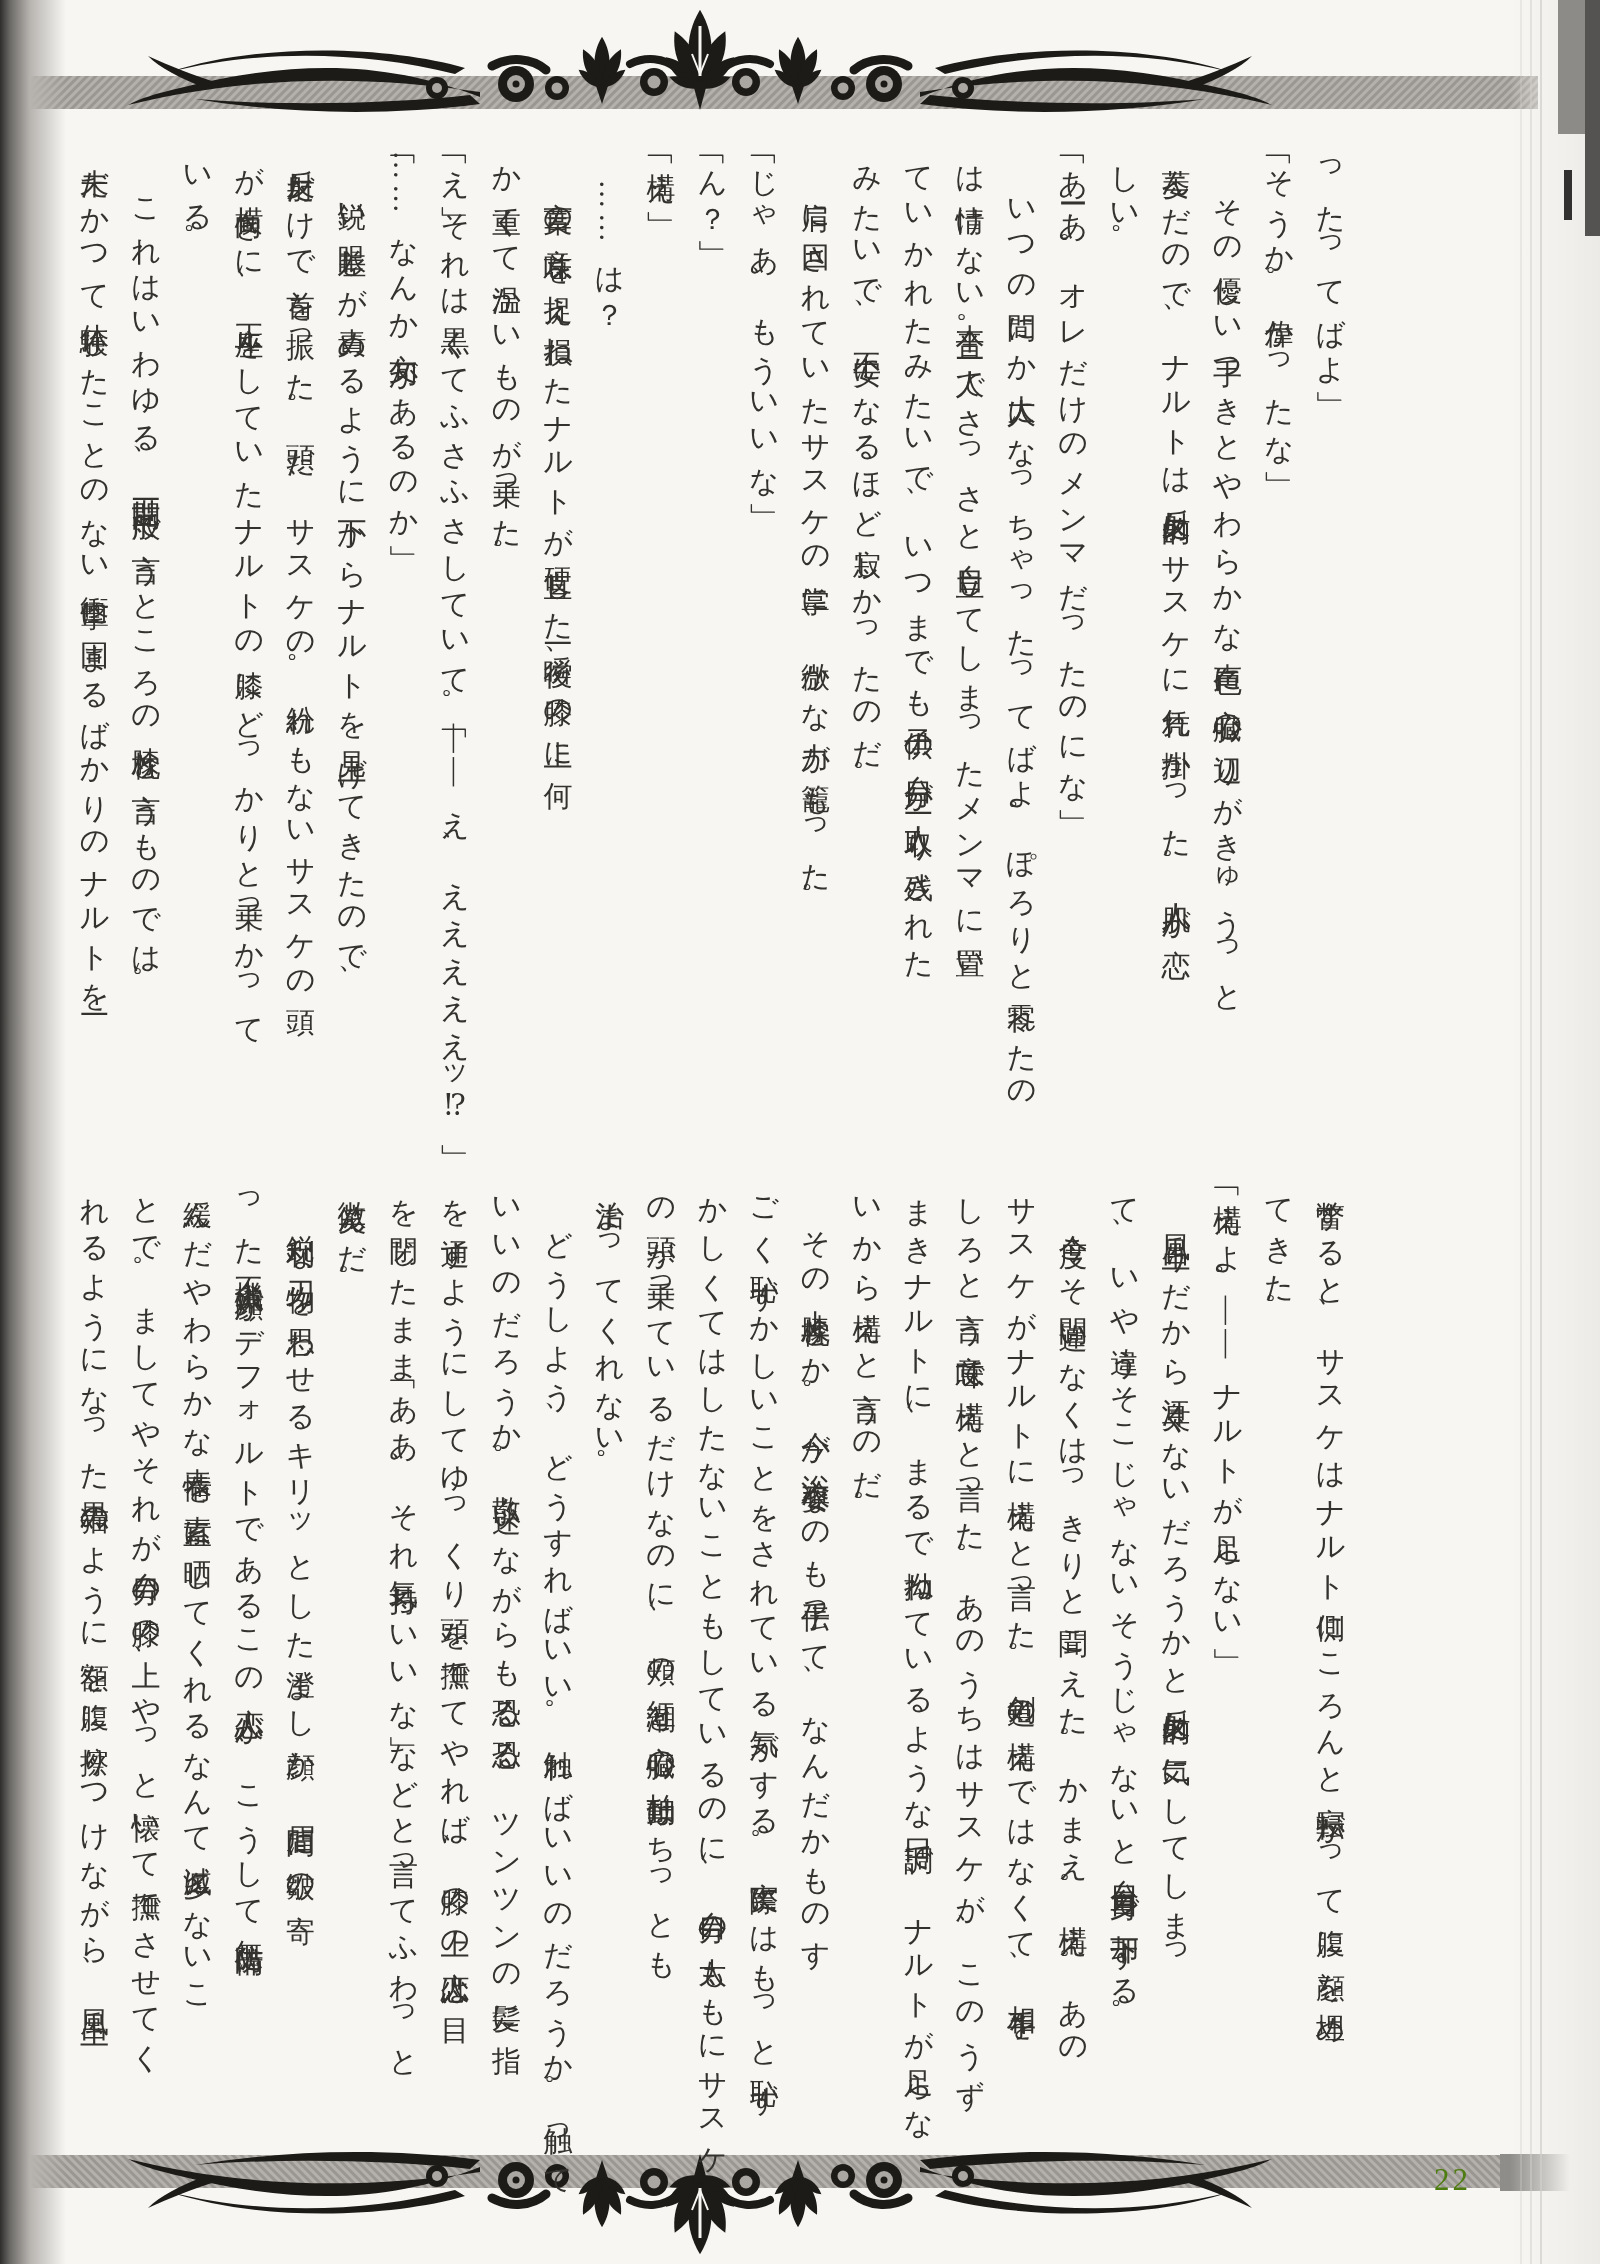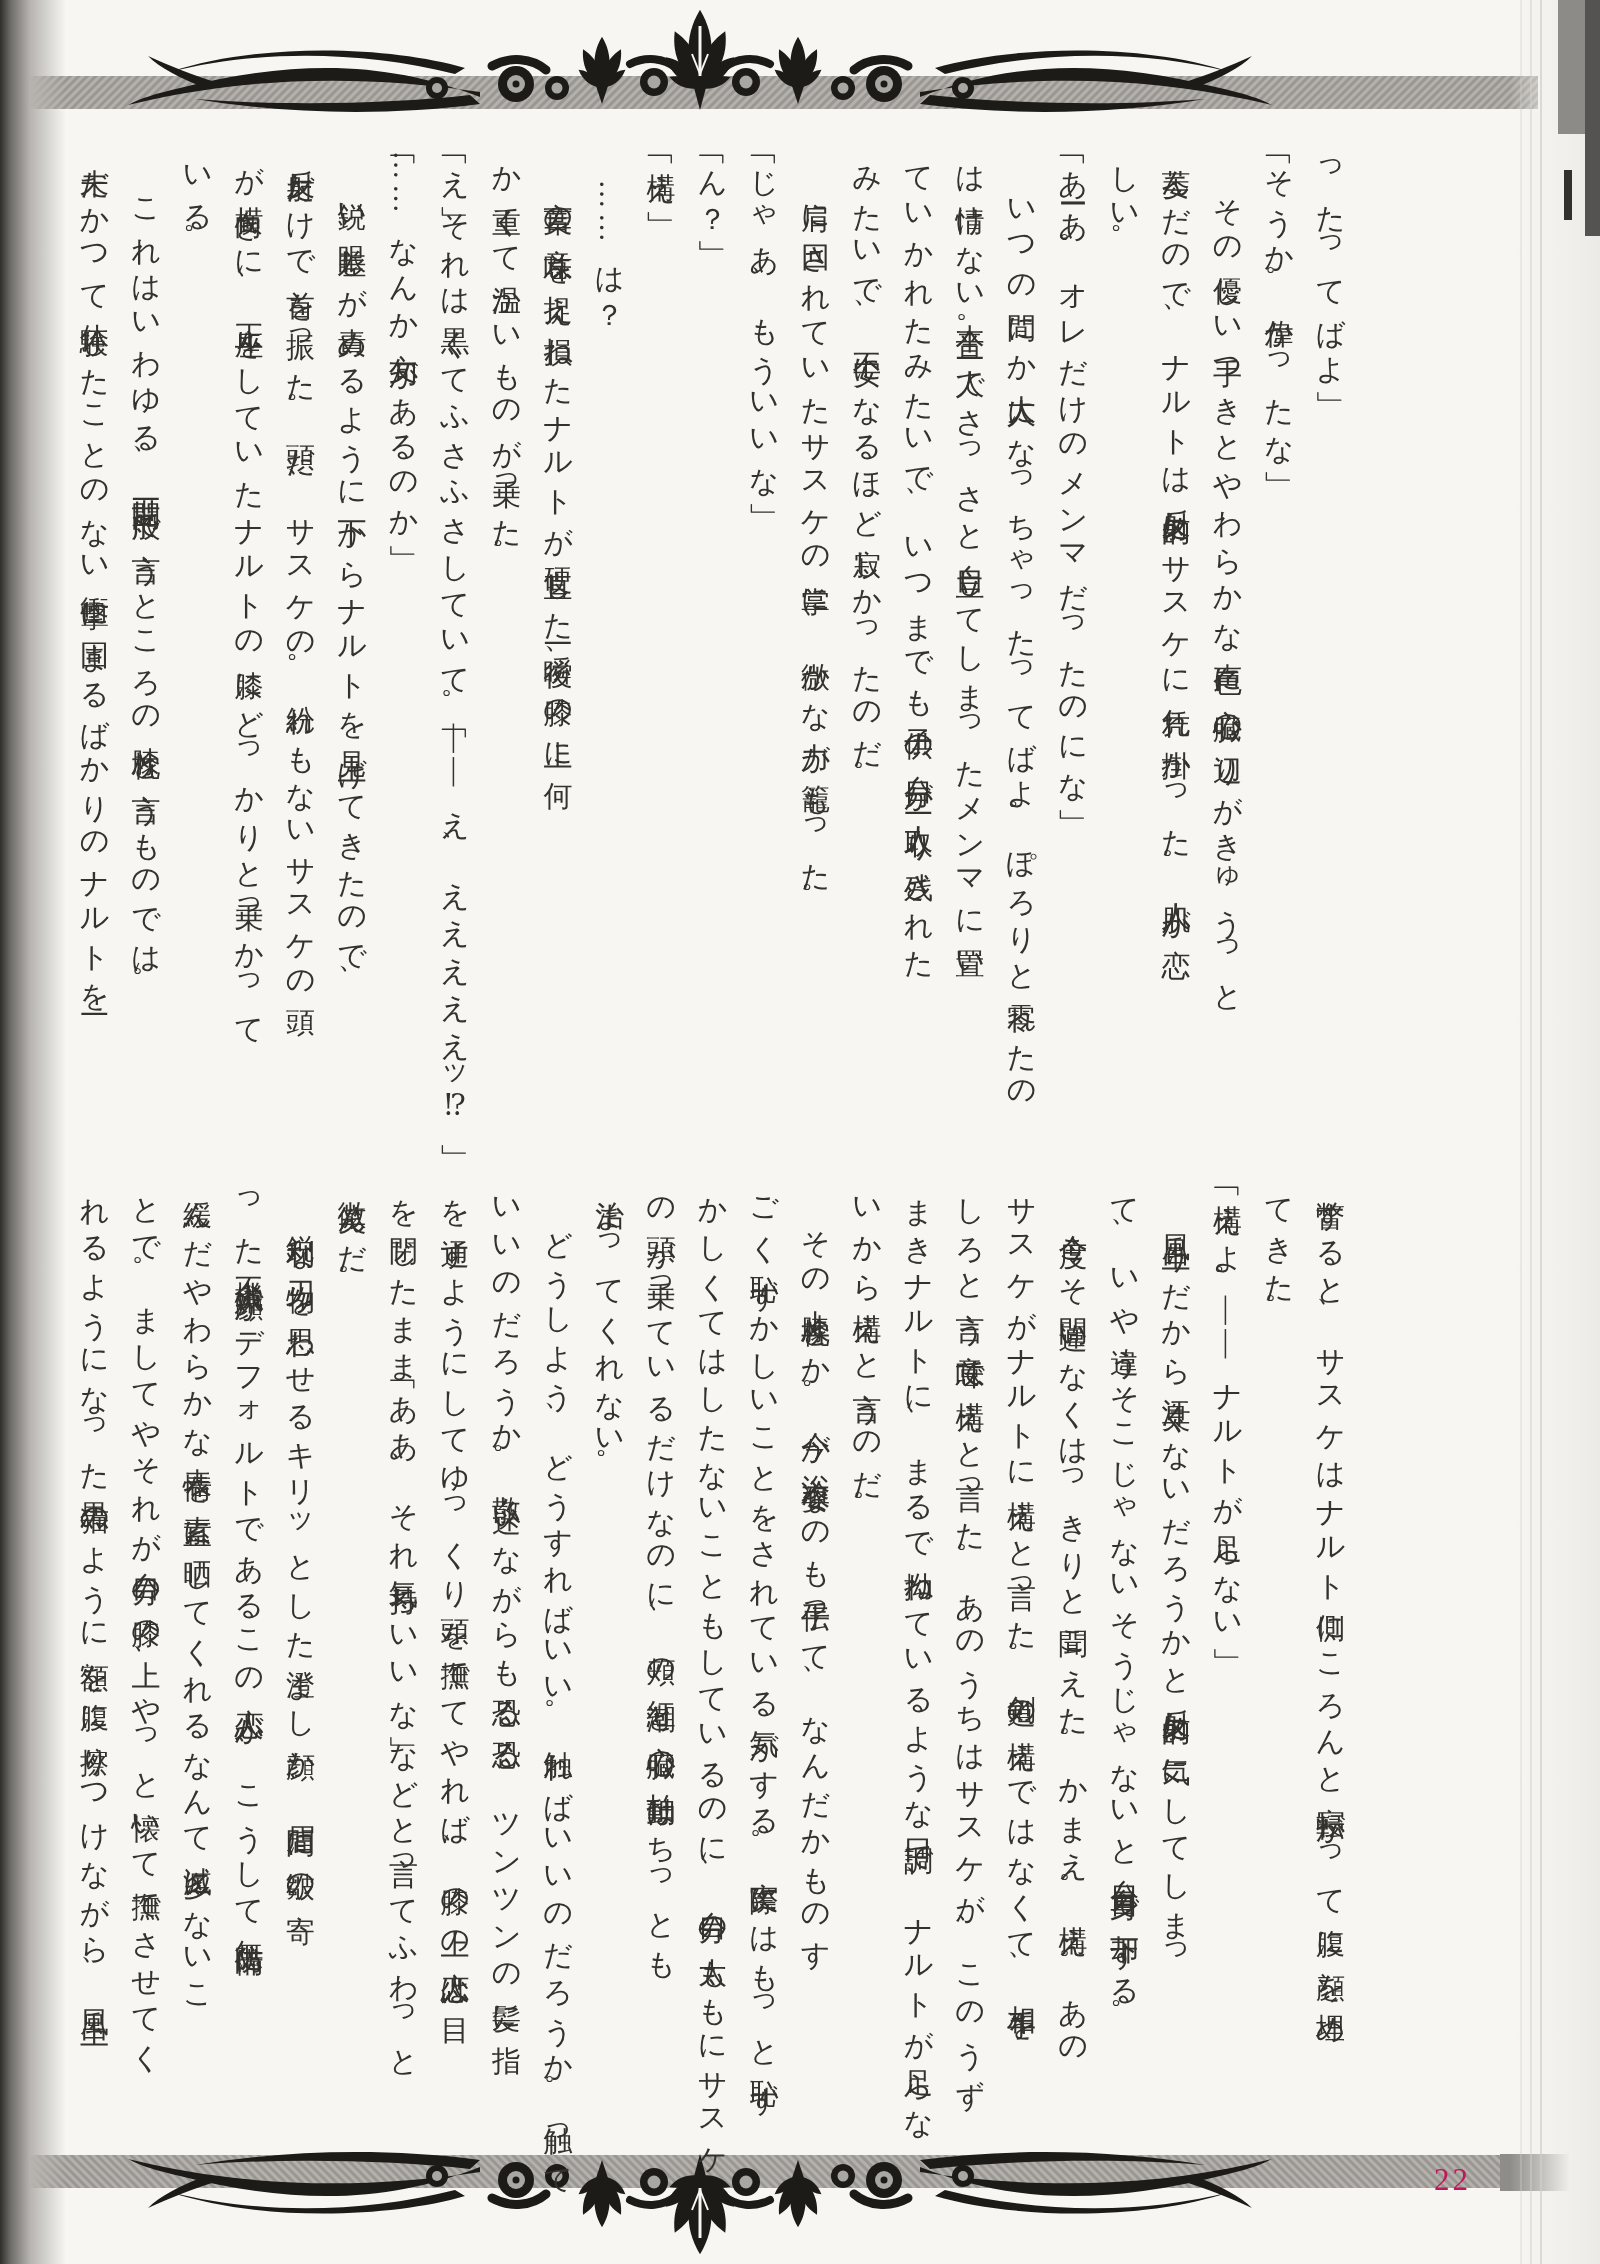--- a/index.html
+++ b/index.html
@@ -39,21 +39,21 @@
     letter-spacing:4.5px;
     color:#34322e;
     width:1298px;height:982px;left:58px;
   }
   .vtext p{margin:0;line-height:51.5px;white-space:nowrap;}
   .block-top{top:146px;}
   .block-bottom{top:1178px;}
   
   .page-number{
     position:absolute;left:1434px;top:2162px;
-    font-size:31px;color:#be185d;letter-spacing:3px;
+    font-size:31px;color:#4d7c0f;letter-spacing:3px;
     z-index:5;
   }
 </style>
 </head>
 <body>
 
 <div class="page">
 
   <div class="banner banner-top">
     <svg viewBox="0 0 1600 150">

